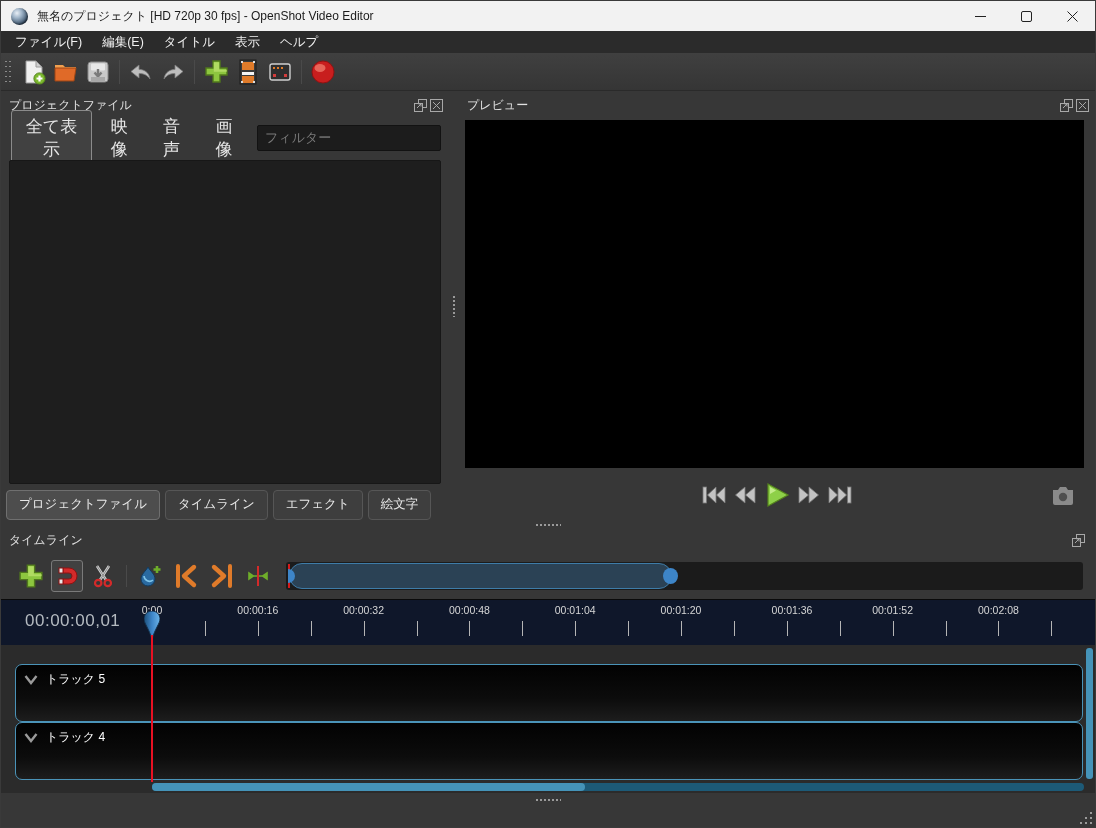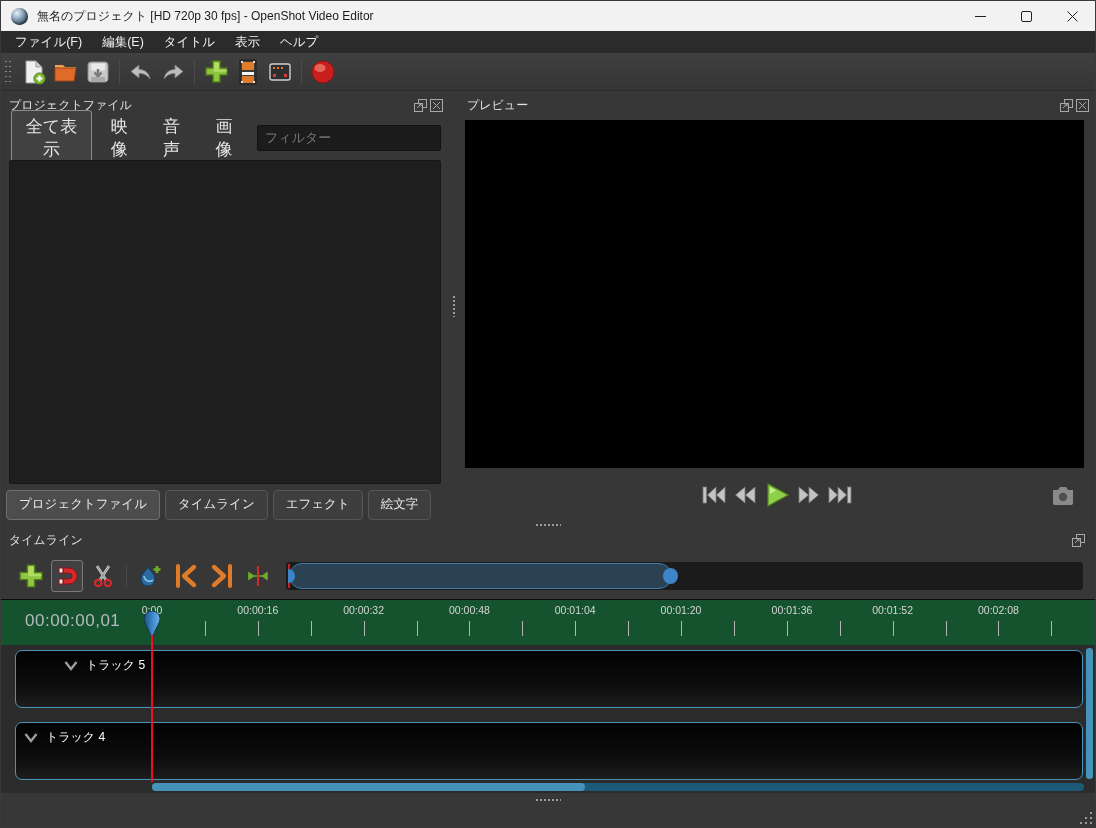--- a/index.html
+++ b/index.html
@@ -79,32 +79,32 @@
   .tl-sep { width:1px; height:22px; background:#2a2a2a; border-right:1px solid #4a4a4a; margin:0 3px; }
   .zoom-slider { flex:1; height:28px; margin-left:8px; background:#1b1b1b; border-radius:3px; position:relative; }
   .zs-redline { position:absolute; left:2px; top:2px; bottom:2px; width:2px; background:#d61a1a; }
   .zs-fill { position:absolute; left:3px; top:1px; height:26px; width:383px; background:#2b4255;
              border:1px solid #3e7ca8; border-radius:13px; }
   .zs-lefthandle { position:absolute; left:2px; top:7px; width:7px; height:14px; background:#3d85c8;
                    border-radius:0 7px 7px 0; }
   .zs-handle { position:absolute; left:377px; top:6px; width:15px; height:16px; background:#3d85c8;
                border-radius:50%; }
 
-  .tl-ruler { height:46px; background:#14532d; position:relative; border-top:1px solid #0a0a0a; }
+  .tl-ruler { height:46px; background:#0f172a; position:relative; border-top:1px solid #0a0a0a; }
   .tl-time { position:absolute; left:24px; top:11px; font-size:17px; color:#b4bac0; letter-spacing:.5px; }
   .ruler-scale { position:absolute; left:0; top:0; right:0; bottom:0; overflow:hidden; }
   .ruler-label { position:absolute; top:4px; transform:translateX(-50%); font-size:10.5px; color:#d6d6d6; white-space:nowrap; }
   .tick { position:absolute; top:21px; width:1px; height:15px; background:#b5b5b5; }
   .ph-marker { position:absolute; left:143px; top:11px; }
   .ph-stub { position:absolute; left:150px; top:39px; width:2px; height:7px; background:#e81123; }
 
   .tracks-area { height:137px; background:#2b2b2b; position:relative; }
   .track-row { position:absolute; left:14px; right:12px; height:58px; border:1px solid #4a93b8;
                border-radius:7px; background:linear-gradient(180deg,#020202 0%,#0c0c0c 60%,#1d1d1d 100%); }
-  .track-row.t5 { top:5px;padding-left:40px; } .track-row.t4 { top:77px; }
+  .track-row.t5 { top:19px; } .track-row.t4 { top:77px; }
   .track-head { display:flex; align-items:center; gap:8px; padding:6px 0 0 8px; }
   .track-label { font-size:12px; color:#ffffff; }
   .playhead-line { position:absolute; left:150px; top:0; width:2px; height:137px; background:#e81123; z-index:5; }
   .v-scrollbar { position:absolute; right:2px; top:3px; width:7px; height:131px; background:#4593b8; border-radius:3px; }
   .h-scroll-row { height:11px; position:relative; background:#2b2b2b; }
   .h-scroll-track { position:absolute; left:151px; right:11px; top:1px; height:8px; background:#1d5a77; border-radius:4px; }
   .h-scroll-thumb { position:absolute; left:151px; top:1px; width:433px; height:8px; background:#4593b8; border-radius:4px; }
 
   
   .statusbar { flex:1; position:relative; background:#373737; }

